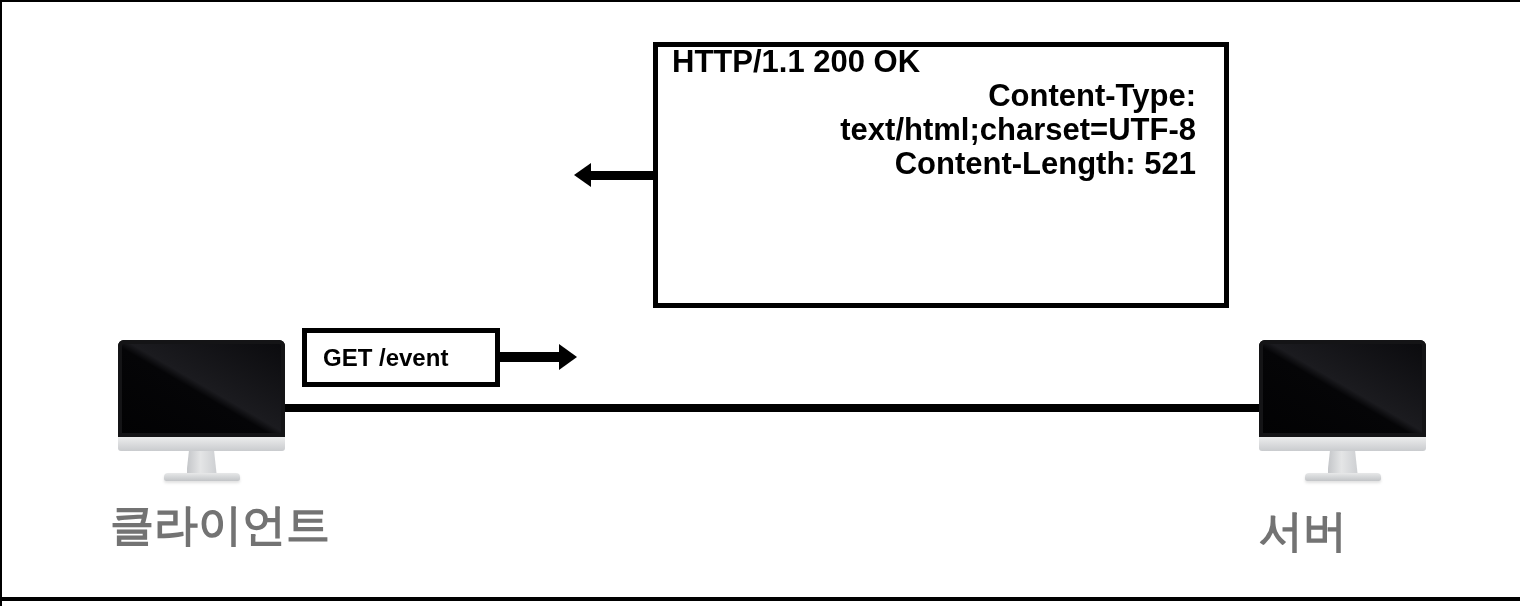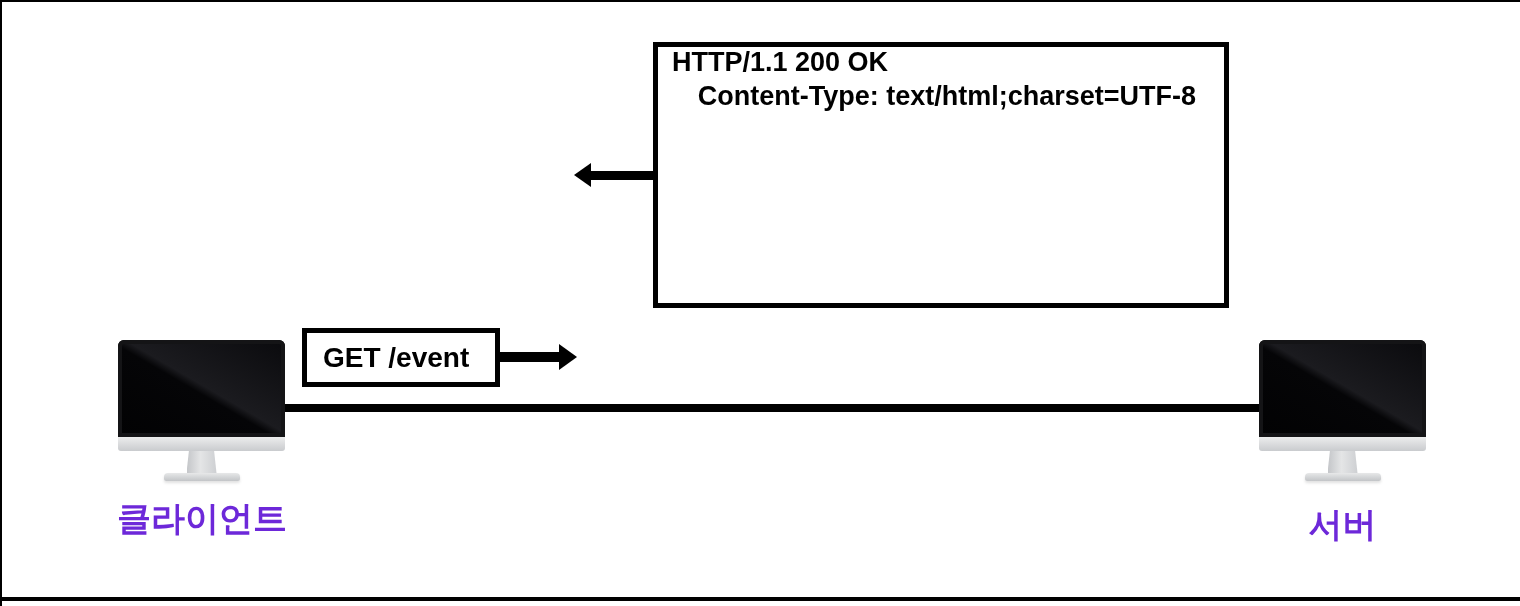--- a/index.html
+++ b/index.html
@@ -22,21 +22,21 @@
   .response-box {
     position: absolute;
     left: 653px; top: 42px;
     width: 576px; height: 266px;
     border: 5px solid #000;
     background: #fff;
     padding: 0 28px 0 14px;
     overflow: hidden;
   }
   .response-box .msg-line {
-    font-size: 27px;
+    font-size: 31px;
     font-weight: bold;
     line-height: 34px;
     color: #000;
     overflow-wrap: anywhere;
     word-break: break-word;
     margin-top: -2px;
   }
   .response-box .msg-line + .msg-line { margin-top: 0; text-align: right; }
   .response-box .blank-line { height: 34px; }
 
@@ -44,21 +44,21 @@
   .request-box {
     position: absolute;
     left: 302px; top: 328px;
     width: 198px; height: 59px;
     border: 5px solid #000;
     background: #fff;
     display: flex;
     align-items: center;
   }
   .request-box .req-label {
-    font-size: 28px;
+    font-size: 24px;
     font-weight: bold;
     color: #000;
     padding-left: 16px;
     white-space: nowrap;
   }
 
   
   .arrow-shaft { position: absolute; background: #000; }
   .arrow-head  { position: absolute; width: 0; height: 0; }
 
@@ -109,39 +109,40 @@
     margin: 0 auto;
     background: linear-gradient(to bottom, #e7e8e9, #c2c4c7);
     border-radius: 4px 4px 2px 2px;
     box-shadow: 0 2px 3px rgba(0,0,0,0.12);
   }
   .client-monitor { left: 118px; top: 340px; }
   .server-monitor { left: 1259px; top: 340px; }
 
   .node-label {
     position: absolute;
-    font-size: 34px;
+    font-size: 44px;
     font-weight: bold;
-    color: #6d28d9;
-    text-align: center;
+    color: #737373;
+    text-align: left;
     white-space: nowrap;
   }
   .client-label { left: 110px; top: 496px; width: 184px; }
   .server-label { left: 1259px; top: 502px; width: 167px; }
 </style>
 </head>
 <body>
 
 <div class="frame-top"></div>
 <div class="frame-left"></div>
 <div class="frame-bottom"></div>
 
 <div class="response-box">
   <div class="msg-line">HTTP/1.1 200 OK</div>
   <div class="msg-line">Content-Type: text/html;charset=UTF-8</div>
+  <div class="msg-line">Content-Length: 521</div>
   <div class="blank-line"></div>
 </div>
 
 <div class="arrow-shaft resp-arrow-shaft"></div>
 <div class="arrow-head resp-arrow-head"></div>
 
 <div class="request-box">
   <div class="req-label">GET /event</div>
 </div>
 

